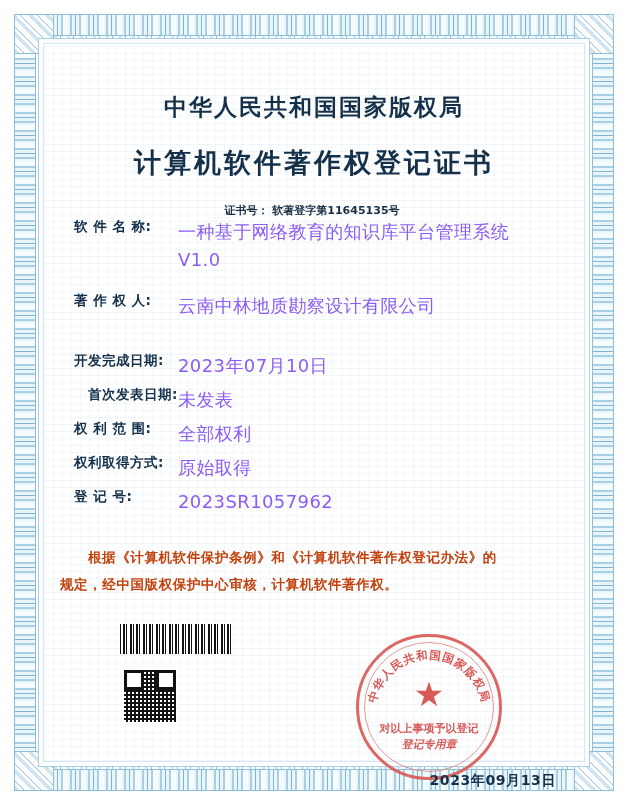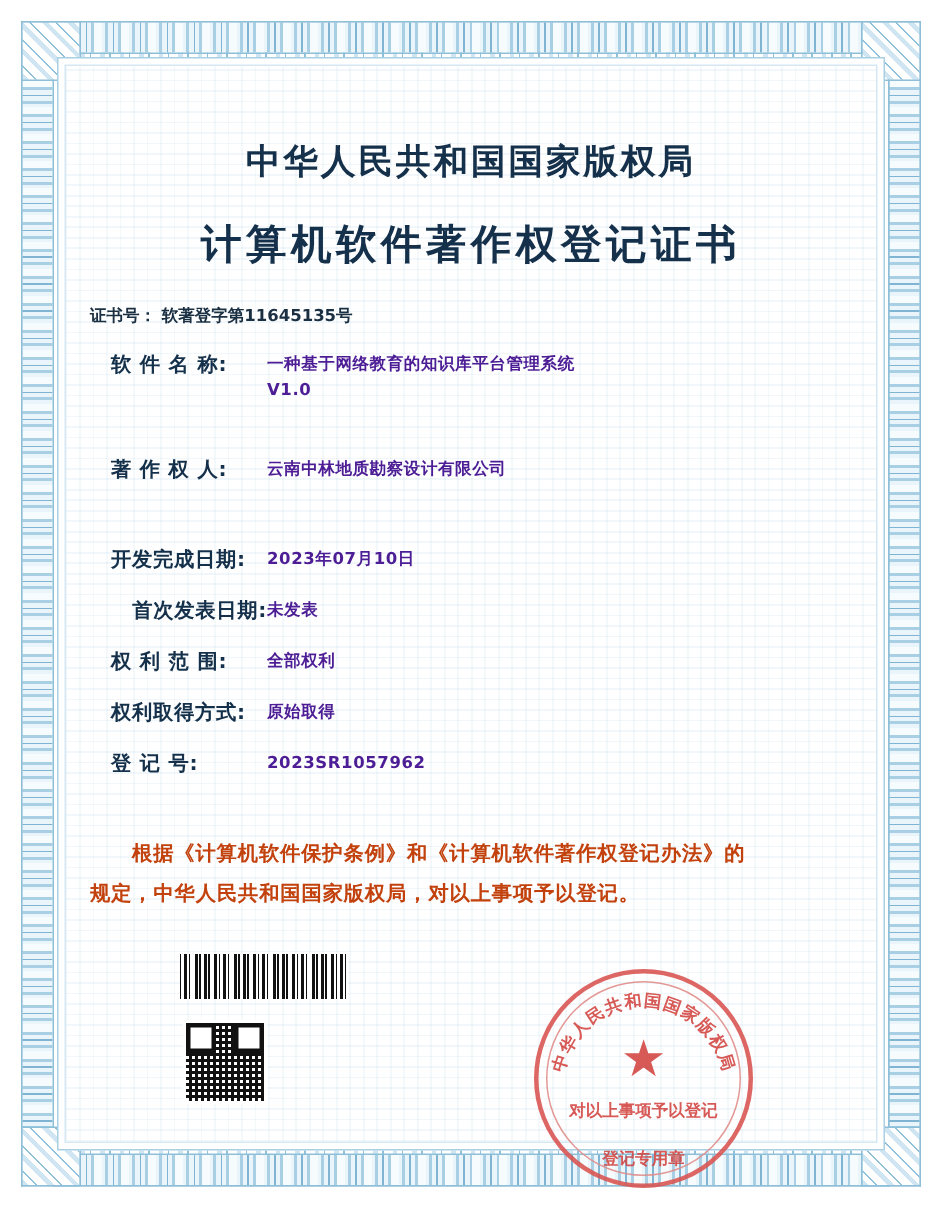--- a/index.html
+++ b/index.html
@@ -143,31 +143,31 @@
     font-size: 23px;
     margin-top: 22px;
   }
   .title2 {
     font-size: 27px;
     margin-top: 22px;
     letter-spacing: 3px;
   }
 
   .certno {
-    text-align: left;
+    text-align: center;
     font-size: 11px;
     font-weight: bold;
     color: #1b2f42;
     margin-top: 22px;
     padding-right: 4px;
     font-family: "DejaVu Sans", sans-serif;
   }
 
   .fields {
-    margin-top: 16px;
+    margin-top: 0;
   }
   .row {
     display: flex;
     align-items: flex-start;
     margin-bottom: 0;
     min-height: 30px;
   }
   .row .label {
     width: 118px;
     flex: 0 0 118px;
@@ -178,23 +178,23 @@
     letter-spacing: 0.5px;
     padding-left: 14px;
     box-sizing: border-box;
   }
   .row .label.spread {
     display: flex;
     justify-content: space-between;
     padding-right: 2px;
   }
   .row .value {
-    font-size: 11px;
-    font-weight: bold;
-    color: #4c1d95;
+    font-size: 18px;
+    font-weight: normal;
+    color: #8b5cf6;
     font-family: "DejaVu Sans", sans-serif;
     letter-spacing: 0.4px;
     line-height: 1.55;
   }
   .row.tall { min-height: 52px; }
   .row.gap-lg { margin-bottom: 18px; }
 
   .sec-block { margin-top: 6px; }
   .sec-block .row { min-height: 34px; }
 
@@ -292,21 +292,21 @@
   .seal .l1, .seal .l2 {
     position: absolute;
     width: 100%;
     text-align: center;
     font-size: 11px;
     font-weight: bold;
     font-family: "DejaVu Sans", sans-serif;
     color: #d24440;
   }
   .seal .l1 { top: 84px; }
-  .seal .l2 { top: 116px; }
+  .seal .l2 { top: 100px; font-style: italic; }
 
   .issue-date {
     position: absolute;
     right: 12px;
     top: 148px;
     font-size: 14px;
     font-weight: bold;
     color: #14304a;
     font-family: "DejaVu Sans", sans-serif;
     letter-spacing: 0.6px;
@@ -369,21 +369,21 @@
         </div>
         <div class="row" style="min-height:34px;">
           <div class="label spread">登 记 号:</div>
           <div class="value">2023SR1057962</div>
         </div>
       </div>
     </div>
 
     <div class="statement">
       <div><span class="indent"></span><span>根据《计算机软件保护条例》和《计算机软件著作权登记办法》的</span></div>
-      <div>规定，中华人民共和国国家版权局，对以上事项予以登记。</div>
+      <div>规定，经中国版权保护中心审核，计算机软件著作权。</div>
     </div>
 
     <div class="marks">
       <div class="barcode"></div>
       <div class="qr"></div>
 
       <div class="seal">
         <div class="ring"></div>
         <svg class="arc" viewBox="0 0 140 140">
           <defs>
@@ -391,16 +391,17 @@
           </defs>
           <text>
             <textPath href="#arcpath" startOffset="50%" text-anchor="middle">中华人民共和国国家版权局</textPath>
           </text>
         </svg>
         <div class="star">★</div>
         <div class="l1">对以上事项予以登记</div>
         <div class="l2">登记专用章</div>
       </div>
 
+      <div class="issue-date">2023年09月13日</div>
     </div>
 
   </div>
 </div>
 
 </body></html>

